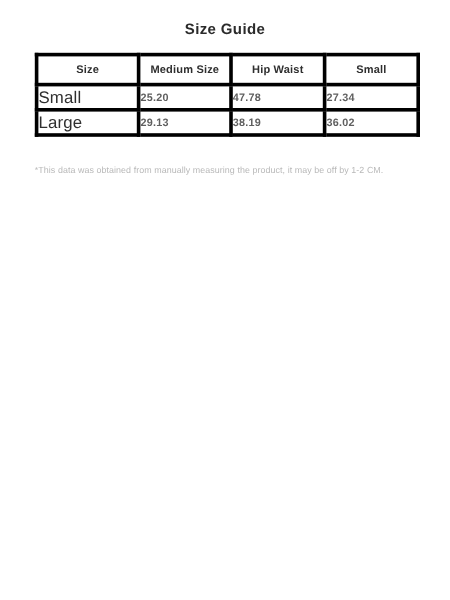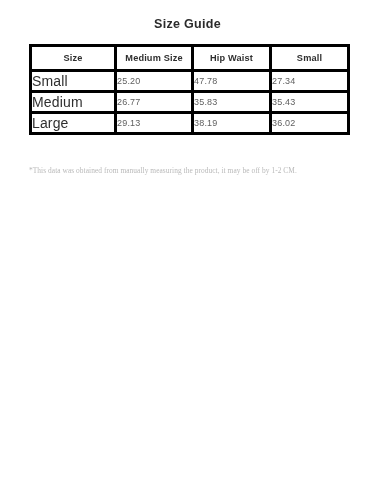--- a/index.html
+++ b/index.html
@@ -74,36 +74,35 @@
 
   td.size-label {
     font-size: 14px;
     font-weight: normal;
     color: #2f2f2f;
     letter-spacing: 0.15px;
   }
 
   td.measure {
     font-size: 9px;
-    font-weight: normal;
+    font-weight: bold;
     color: #5f5f5f;
     letter-spacing: 0.2px;
   }
 
   .footnote {
     position: absolute;
     left: 29px;
-    top: 166px;
+    top: 137px;
     width: 330px;
     font-size: 7.4px;
     color: #b9b9b9;
     letter-spacing: 0.06px;
     line-height: 10px;
     white-space: nowrap;
-    font-family: Liberation Serif, serif;
   }
 </style>
 </head>
 <body>
 
 <div class="page">
 
   <h1 class="page-title">Size Guide</h1>
 
   <div class="table-wrap">
@@ -123,26 +122,20 @@
         </tr>
       </thead>
       <tbody>
         <tr>
           <td class="size-label">Small</td>
           <td class="measure">25.20</td>
           <td class="measure">47.78</td>
           <td class="measure">27.34</td>
         </tr>
         <tr>
-          <td class="size-label">Medium</td>
-          <td class="measure">26.77</td>
-          <td class="measure">35.83</td>
-          <td class="measure">35.43</td>
-        </tr>
-        <tr>
           <td class="size-label">Large</td>
           <td class="measure">29.13</td>
           <td class="measure">38.19</td>
           <td class="measure">36.02</td>
         </tr>
       </tbody>
     </table>
   </div>
 
   <div class="footnote">*This data was obtained from manually measuring the product, it may be off by 1-2 CM.</div>

